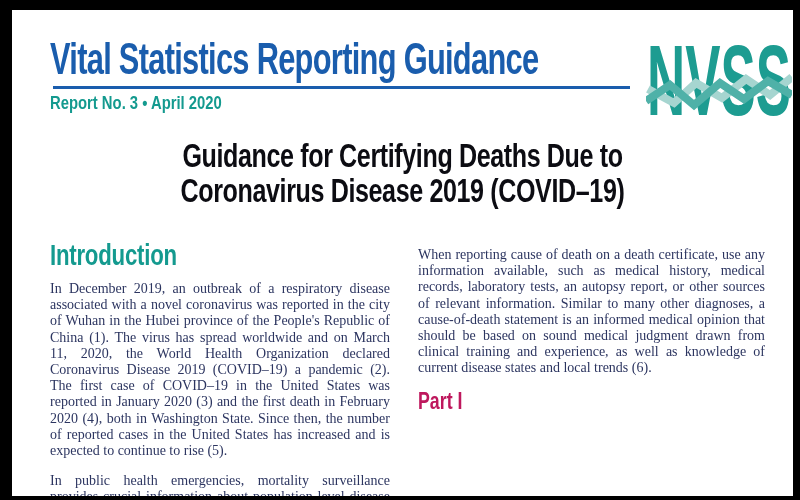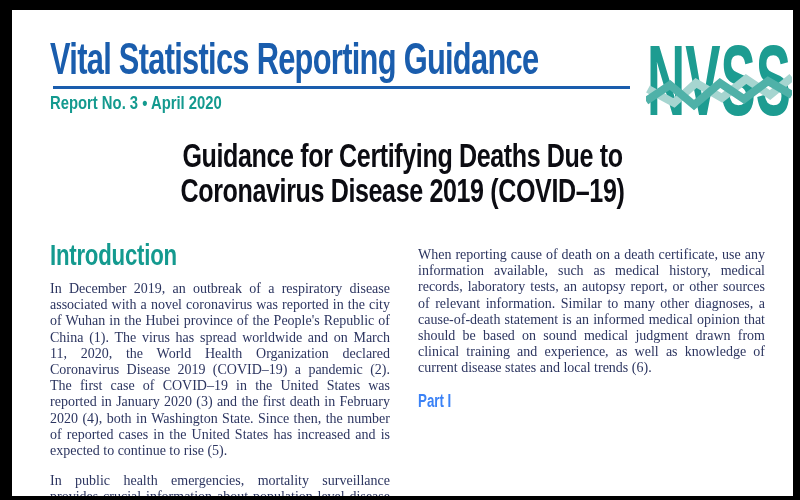--- a/index.html
+++ b/index.html
@@ -49,21 +49,21 @@
   .col-left  { width: 340px; }
   .col-right { width: 347px; }
 
   .col h2 {
     font-size: 30px; line-height: 24px; font-weight: bold; color: #149a8f;
     margin: 0 0 14px 0; white-space: nowrap;
   }
   .col h2 > span { display: inline-block; transform: scaleX(0.74);
                    transform-origin: left center; letter-spacing: -0.3px; }
   .col h3 {
-    font-size: 18px; line-height: 20px; font-weight: bold; color: #3b82f6;
+    font-size: 24px; line-height: 20px; font-weight: bold; color: #be185d;
     margin: 8px 0 14px 0; white-space: nowrap;
   }
   .col h3 > span { display: inline-block; transform: scaleX(0.74);
                    transform-origin: left center; }
 
   .col p {
     font-family: "Liberation Serif", serif;
     font-size: 14px; line-height: 16.2px; color: #2c3560;
     text-align: justify; margin: 4px 0 14px 0;
   }

